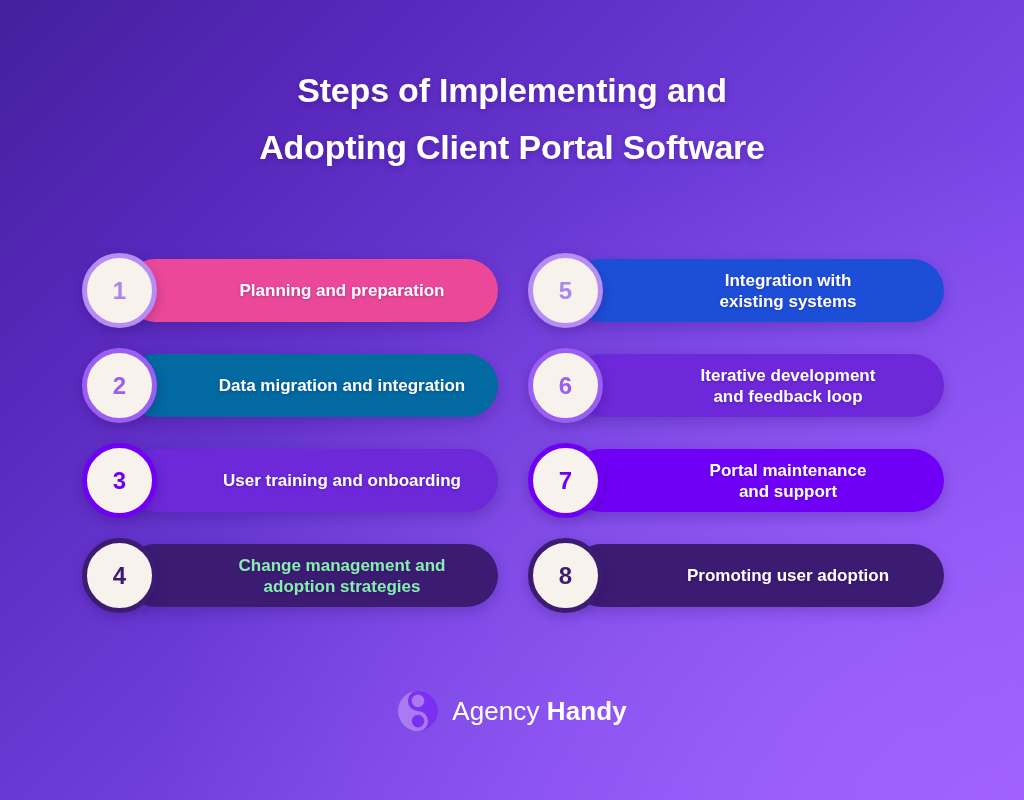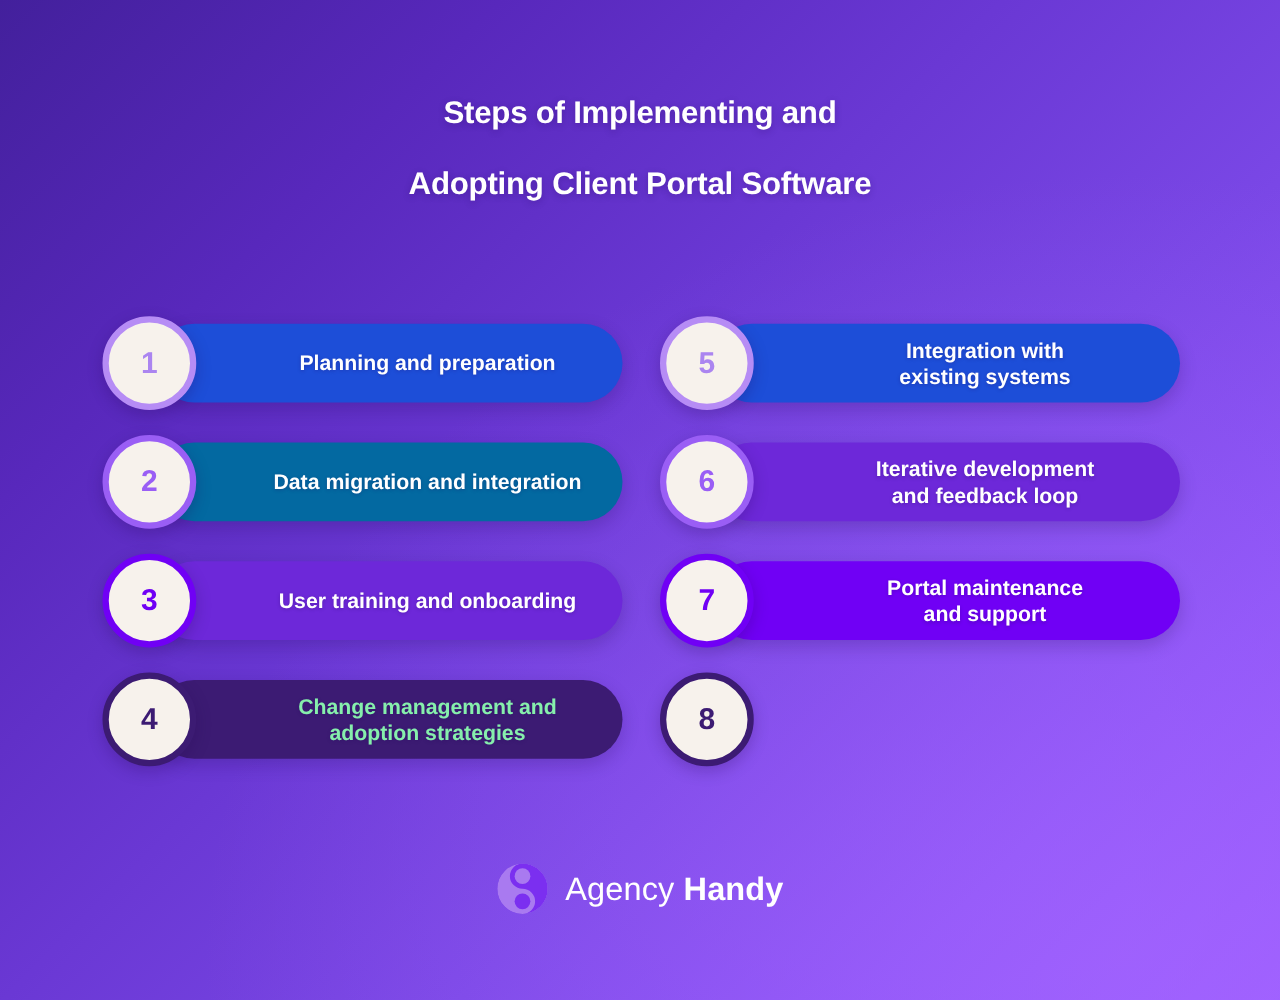--- a/index.html
+++ b/index.html
@@ -42,21 +42,21 @@
   .title-block {
     position: absolute;
     top: 62px;
     left: 0;
     width: 1024px;
     text-align: center;
   }
   .title-line {
     display: block;
     color: #ffffff;
-    font-size: 25px;
+    font-size: 34px;
     font-weight: 700;
     letter-spacing: -0.2px;
     line-height: 57px;
     text-shadow: 0 2px 6px rgba(40,10,95,0.30);
   }
 
   
   .steps {
     position: absolute;
     top: 253px;
@@ -147,21 +147,21 @@
 <div class="canvas">
 
   <div class="title-block">
     <span class="title-line">Steps of Implementing and</span>
     <span class="title-line">Adopting Client Portal Software</span>
   </div>
 
   <div class="steps">
 
     <div class="step">
-      <div class="step-pill" style="background: #1d4ed8;">
+      <div class="step-pill" style="background: #ec4899;">
         <span class="step-label" style="color: rgb(255, 255, 255);">Planning and preparation</span>
       </div>
       <div class="step-badge" style="border: 5px solid rgb(182, 140, 245); background: rgb(247, 242, 236);">
         <span class="step-number" style="color: rgb(171, 133, 240);">1</span>
       </div>
     </div>
 
     <div class="step">
       <div class="step-pill" style="background: #1d4ed8;">
         <span class="step-label" style="color: rgb(255, 255, 255);">Integration with
@@ -214,20 +214,23 @@
       <div class="step-pill" style="background: rgb(60, 27, 115);">
         <span class="step-label" style="color: #86efac;">Change management and
 adoption strategies</span>
       </div>
       <div class="step-badge" style="border: 5px solid rgb(60, 27, 115); background: rgb(247, 242, 236);">
         <span class="step-number" style="color: rgb(60, 27, 115);">4</span>
       </div>
     </div>
 
     <div class="step">
+      <div class="step-pill" style="background: rgb(60, 27, 115);">
+        <span class="step-label" style="color: rgb(255, 255, 255);">Promoting user adoption</span>
+      </div>
       <div class="step-badge" style="border: 5px solid rgb(60, 27, 115); background: rgb(247, 242, 236);">
         <span class="step-number" style="color: rgb(60, 27, 115);">8</span>
       </div>
     </div>
 
   </div>
 
   <div class="logo">
     <svg class="logo-mark" viewBox="0 0 100 100">
       <defs>

